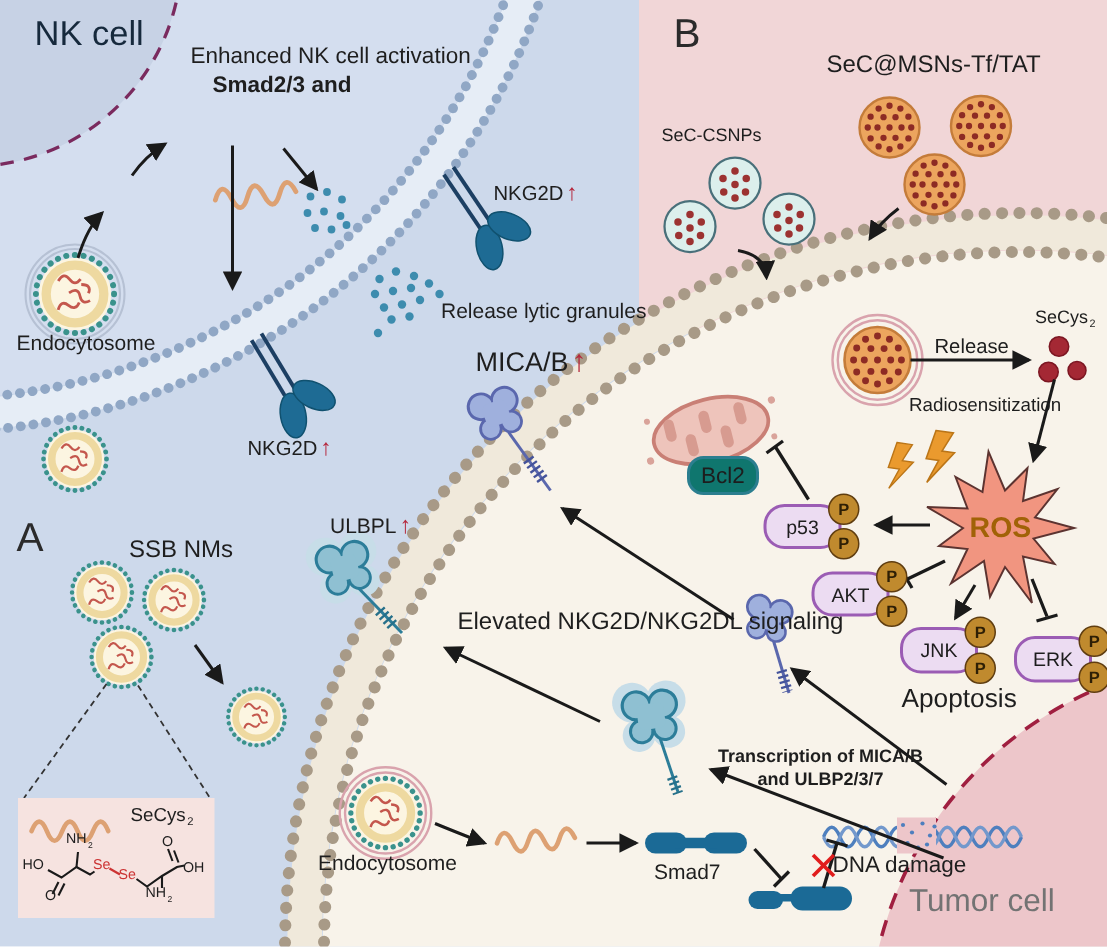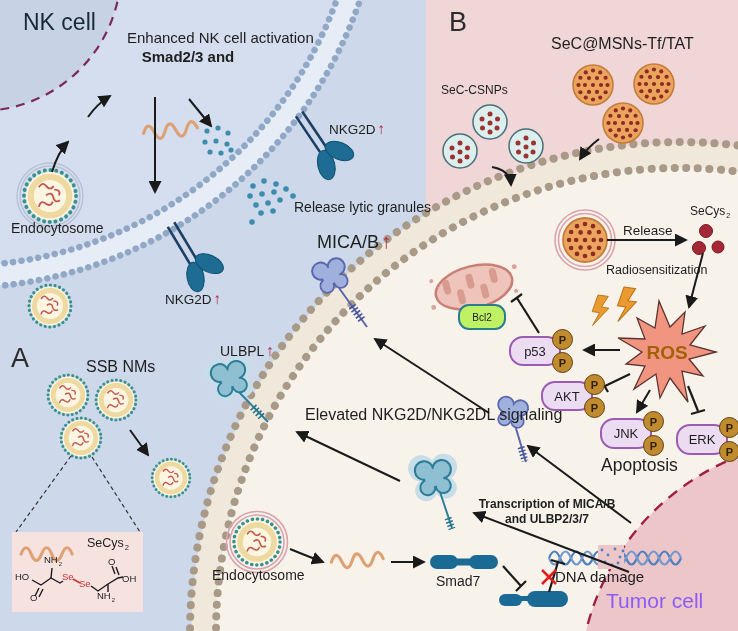--- a/index.html
+++ b/index.html
@@ -8,21 +8,21 @@
   .lbl{position:absolute;font-family:"Liberation Sans",sans-serif;color:#1e1e1e;white-space:nowrap;line-height:1.25;z-index:5;}
   .ctr{text-align:center;white-space:normal;}
   .ctr span{display:block;font-weight:bold;}
   .up{color:#b5273c;font-weight:700;margin-left:2px;font-size:1.12em;}
   .sub{font-size:0.6em;position:relative;top:0.45em;margin-left:1px;}
   .big{font-size:27px;color:#2b2b2b;}
   .red{color:#cc3333;}
   .pill{position:absolute;display:flex;align-items:center;justify-content:center;
         background:#ecdcf2;border:2px solid #9b5cb4;border-radius:14px;
         font-size:13px;color:#1d1d1d;z-index:6;}
-  .pill.teal{background:#bef264;border-color:#2b7e8f;border-radius:11px;font-size:10px;}
+  .pill.teal{background:#0f766e;border-color:#2b7e8f;border-radius:11px;font-size:15px;}
   .pb{position:absolute;width:19px;height:19px;border-radius:50%;background:#c08a2e;
       border:1.7px solid #5f3d10;color:#2e1f05;font-size:11px;font-weight:700;
       display:flex;align-items:center;justify-content:center;}
   .pb1{right:-14px;top:-9px;} .pb2{right:-14px;bottom:-9px;}
 </style>
 </head>
 <body>
 
 <div id="canvas">
 
@@ -342,21 +342,21 @@
 <div class="lbl" style="left:601px;top:455px;font-size:17.5px">Apoptosis</div>
 <div class="lbl" style="left:305px;top:405px;font-size:16px">Elevated NKG2D/NKG2DL signaling</div>
 <div class="lbl ctr" style="left:477px;top:497px;width:140px;font-size:12px">
   <span>Transcription of MICA/B</span>
   <span>and ULBP2/3/7</span>
 </div>
 <div class="lbl" style="left:212px;top:567px;font-size:14px">Endocytosome</div>
 <div class="lbl" style="left:436px;top:573px;font-size:14px">Smad7</div>
 <div class="lbl" style="left:497px;top:631px;font-size:13px">p-Smad2/3</div>
 <div class="lbl" style="left:555px;top:568px;font-size:15px">DNA damage</div>
-<div class="lbl" style="left:606px;top:588px;font-size:21px;color:#8b5cf6">Tumor cell</div>
+<div class="lbl" style="left:606px;top:588px;font-size:21px;color:#737373">Tumor cell</div>
 
 <div class="lbl" style="left:87px;top:536px;font-size:12.5px"><span>SeCys</span><span class="sub">2</span></div>
 <div class="lbl" style="left:15px;top:571px;font-size:9.5px">HO</div>
 <div class="lbl" style="left:30px;top:592px;font-size:9.5px">O</div>
 <div class="lbl" style="left:44px;top:554px;font-size:9.5px"><span>NH</span><span class="sub">2</span></div>
 <div class="lbl red" style="left:62px;top:571px;font-size:9.5px">Se</div>
 <div class="lbl red" style="left:79px;top:578px;font-size:9.5px">Se</div>
 <div class="lbl" style="left:108px;top:556px;font-size:9.5px">O</div>
 <div class="lbl" style="left:122px;top:573px;font-size:9.5px">OH</div>
 <div class="lbl" style="left:97px;top:590px;font-size:9.5px"><span>NH</span><span class="sub">2</span></div>

